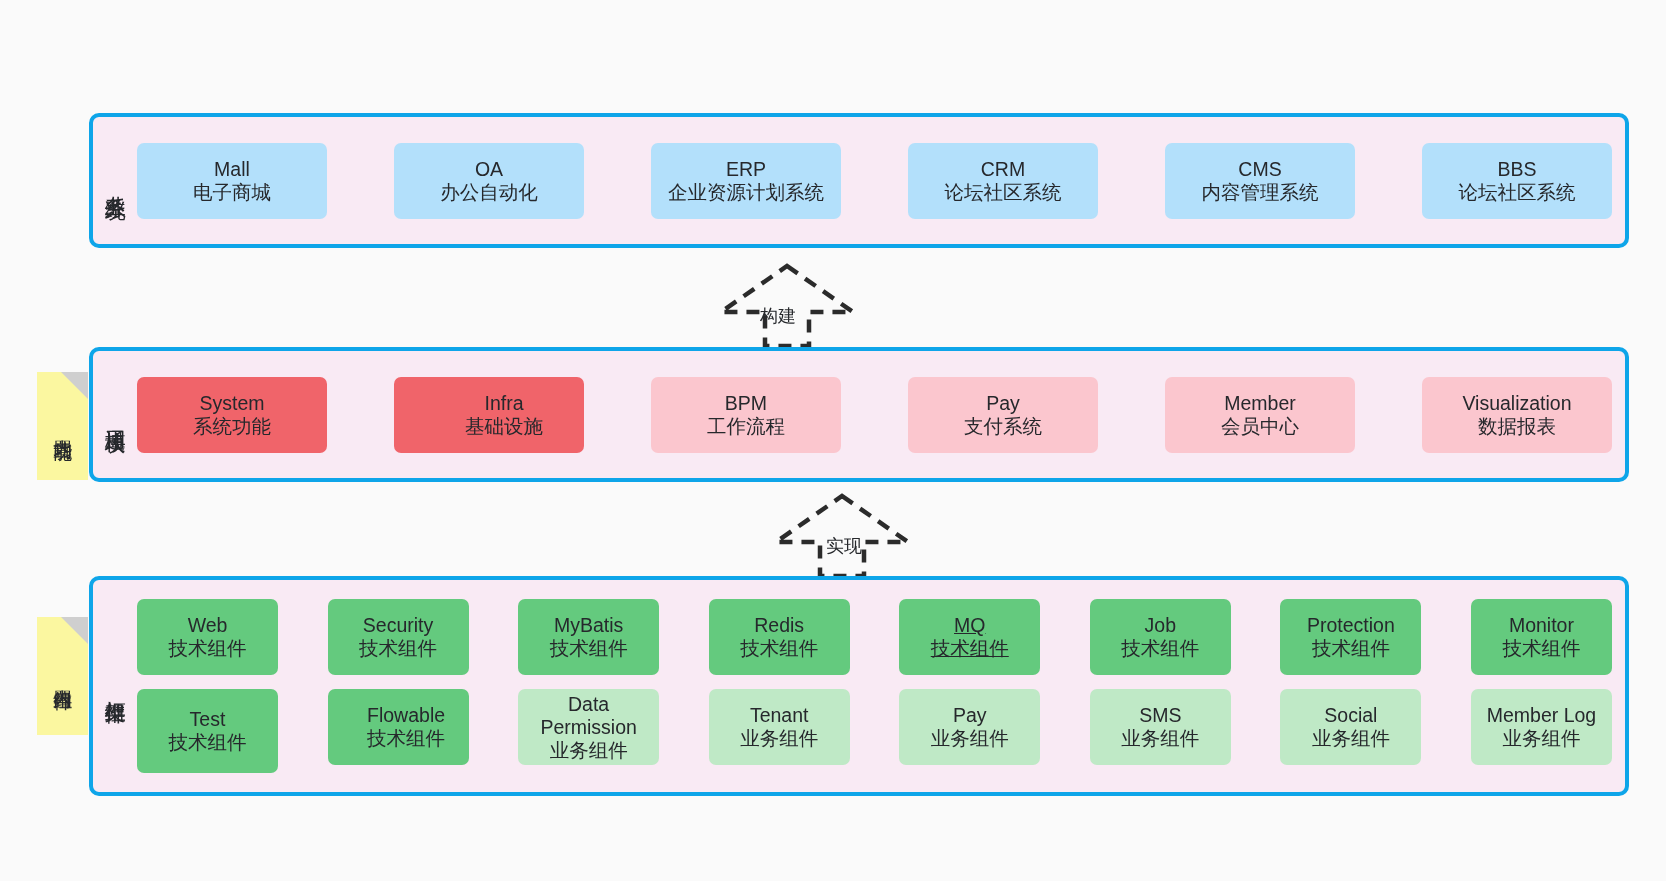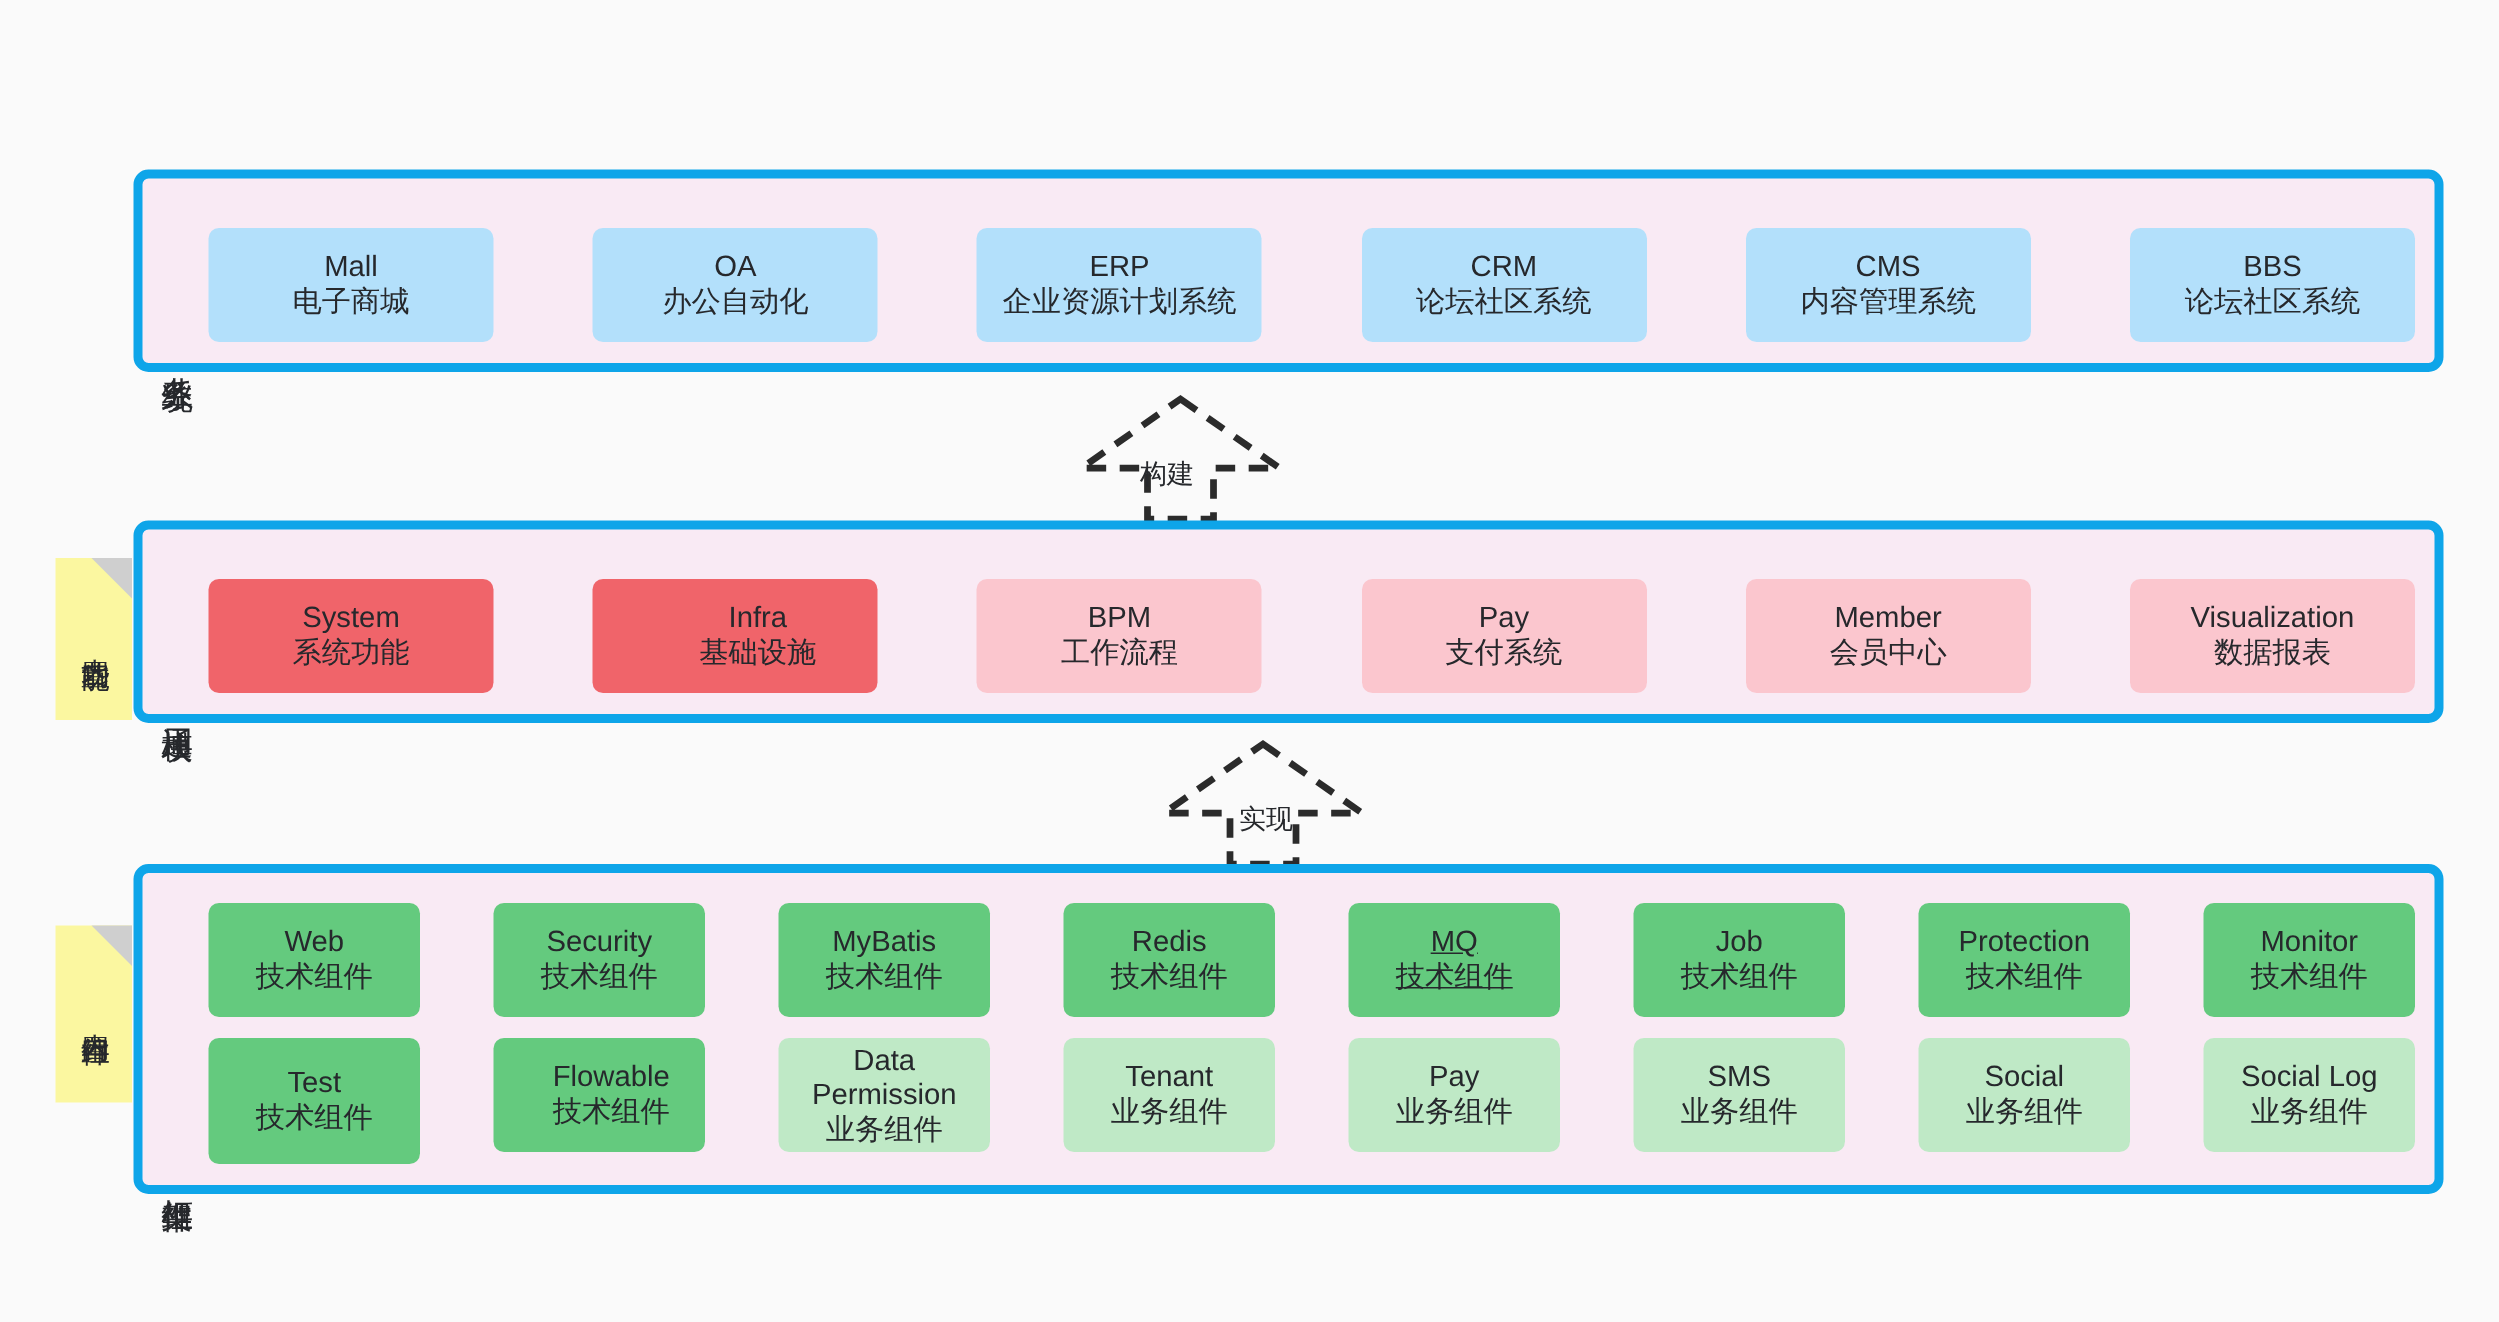--- a/index.html
+++ b/index.html
@@ -9,24 +9,24 @@
     font-family: "Liberation Sans", "DejaVu Sans", sans-serif;
     overflow: hidden;
   }
 
   #canvas { position: relative; width: 1666px; height: 881px; }
 
   
   .layer {
     position: absolute;
     background: #f9eaf4;
-    border: 6px solid #0ea5e9;
+    border: 4px solid #0ea5e9;
     border-radius: 10px;
     display: flex;
-    align-items: flex-end;
+    align-items: center;
   }
 
   .layer-title {
     flex: 0 0 auto;
     width: 44px;
     display: flex;
     align-items: center;
     justify-content: center;
     font-size: 21px;
     color: #26282c;
@@ -263,21 +263,21 @@
         </div>
         <div class="card c-green-light" style="width:141px;height:76px;">
           <span class="t1">SMS</span>
           <span class="t2">业务组件</span>
         </div>
         <div class="card c-green-light" style="width:141px;height:76px;">
           <span class="t1">Social</span>
           <span class="t2">业务组件</span>
         </div>
         <div class="card c-green-light" style="width:141px;height:76px;">
-          <span class="t1">Social Log</span>
+          <span class="t1">Member Log</span>
           <span class="t2">业务组件</span>
         </div>
       </div>
 
     </div>
   </div>
 
 </div>
 
 </body></html>

